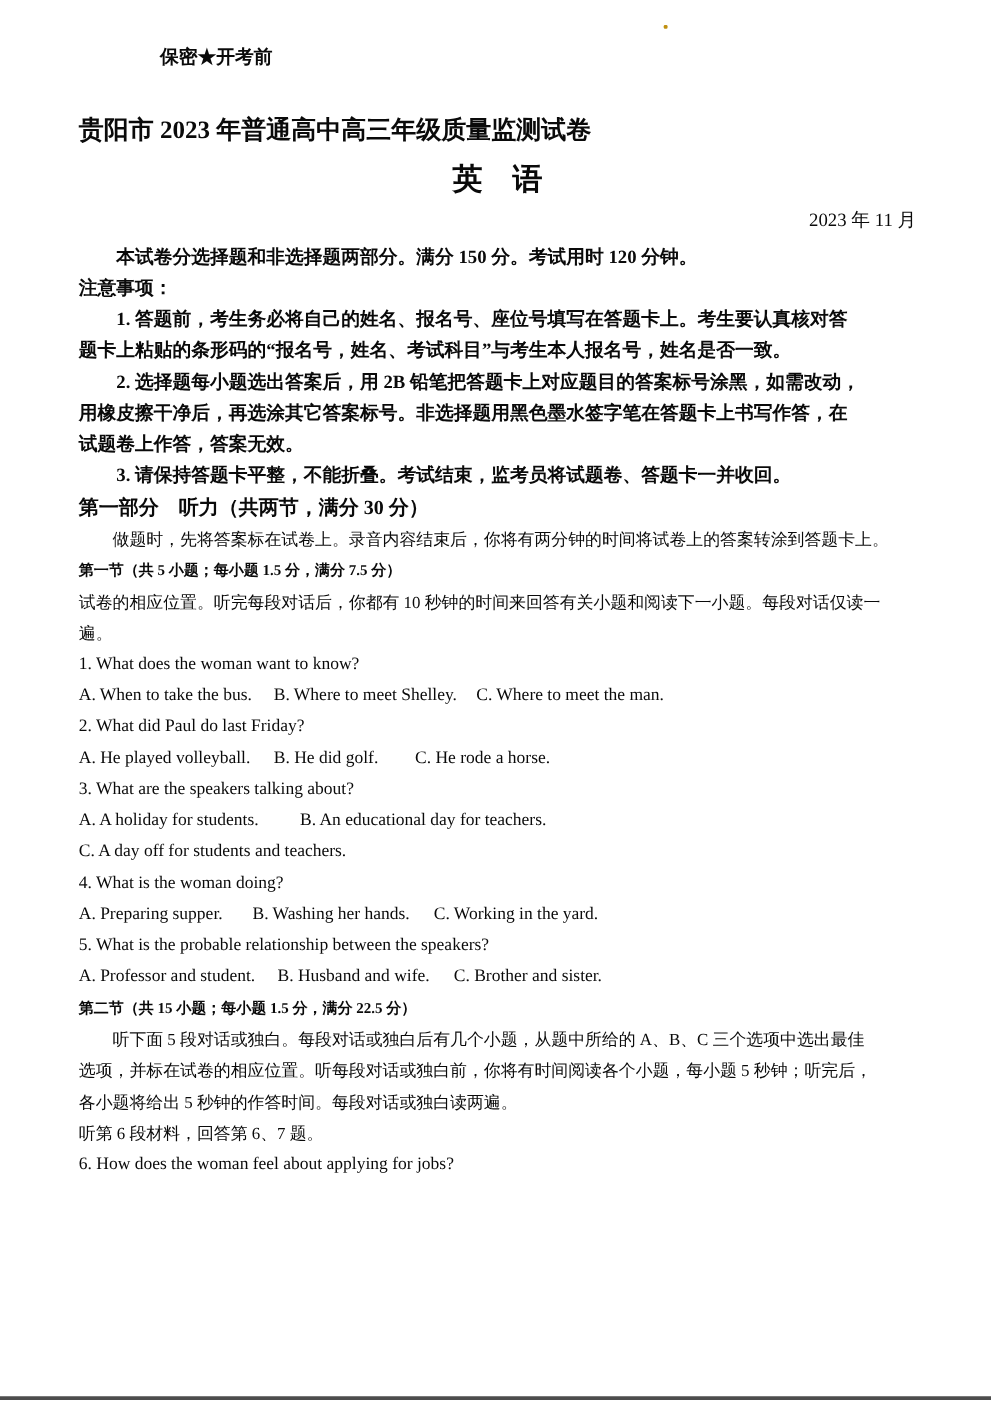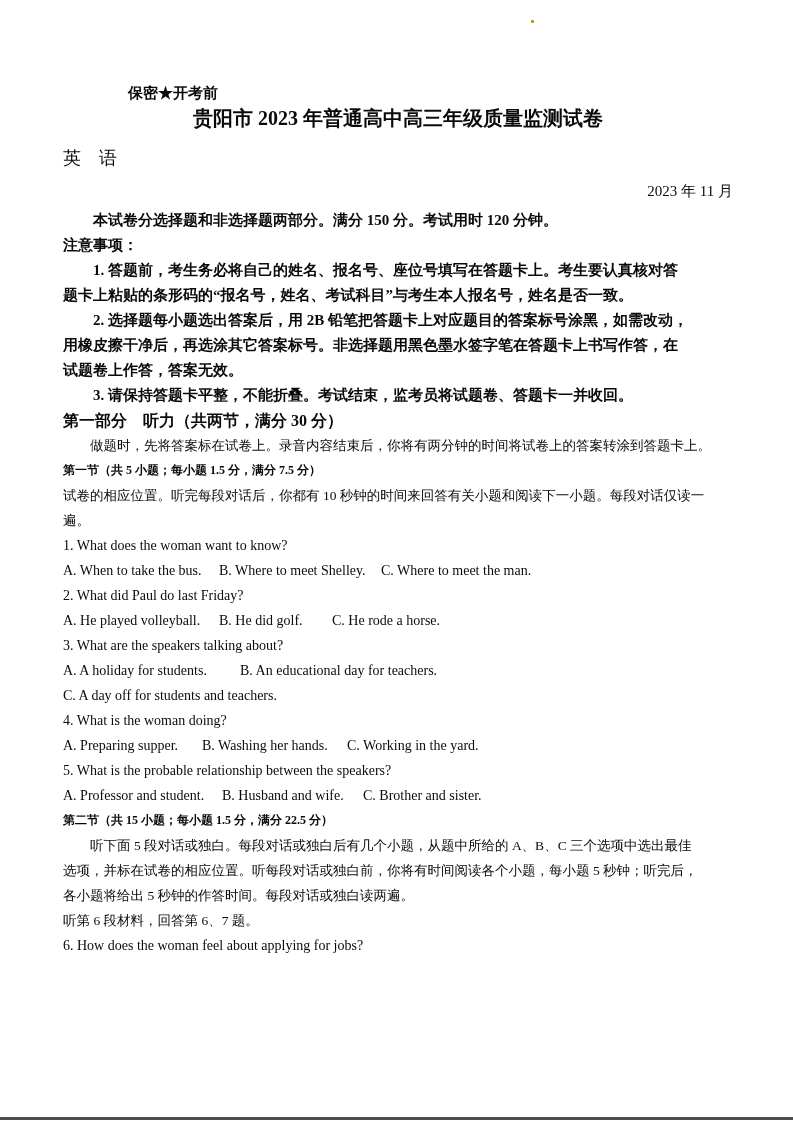--- a/index.html
+++ b/index.html
@@ -19,39 +19,39 @@
     width: 670px;
   }
   .line { line-height: 25px; white-space: nowrap; }
   .cn   { font-size: 15px; }
   .cn-sm{ font-size: 13.5px; }
   .en   { font-size: 14px; }
   .bold { font-weight: bold; }
   .indent { text-indent: 2em; }
 
   .security {
-    margin-top: 83px;
+    margin-top: 36px;
     margin-left: 65px;
     font-size: 15px;
     font-weight: bold;
     line-height: 20px;
     white-space: nowrap;
   }
   .title {
-    margin-top: 2px;
+    margin-top: 35px;
     font-size: 20px;
     font-weight: bold;
-    text-align: center;
     line-height: 26px;
     white-space: nowrap;
   }
   .subject {
     margin-top: 14px;
-    font-size: 18px;
-    font-weight: normal;
+    font-size: 24px;
+    font-weight: bold;
+    text-align: center;
     line-height: 26px;
     white-space: nowrap;
   }
   .date {
     margin-top: 10px;
     font-size: 15px;
     text-align: right;
     line-height: 21px;
     white-space: nowrap;
   }

